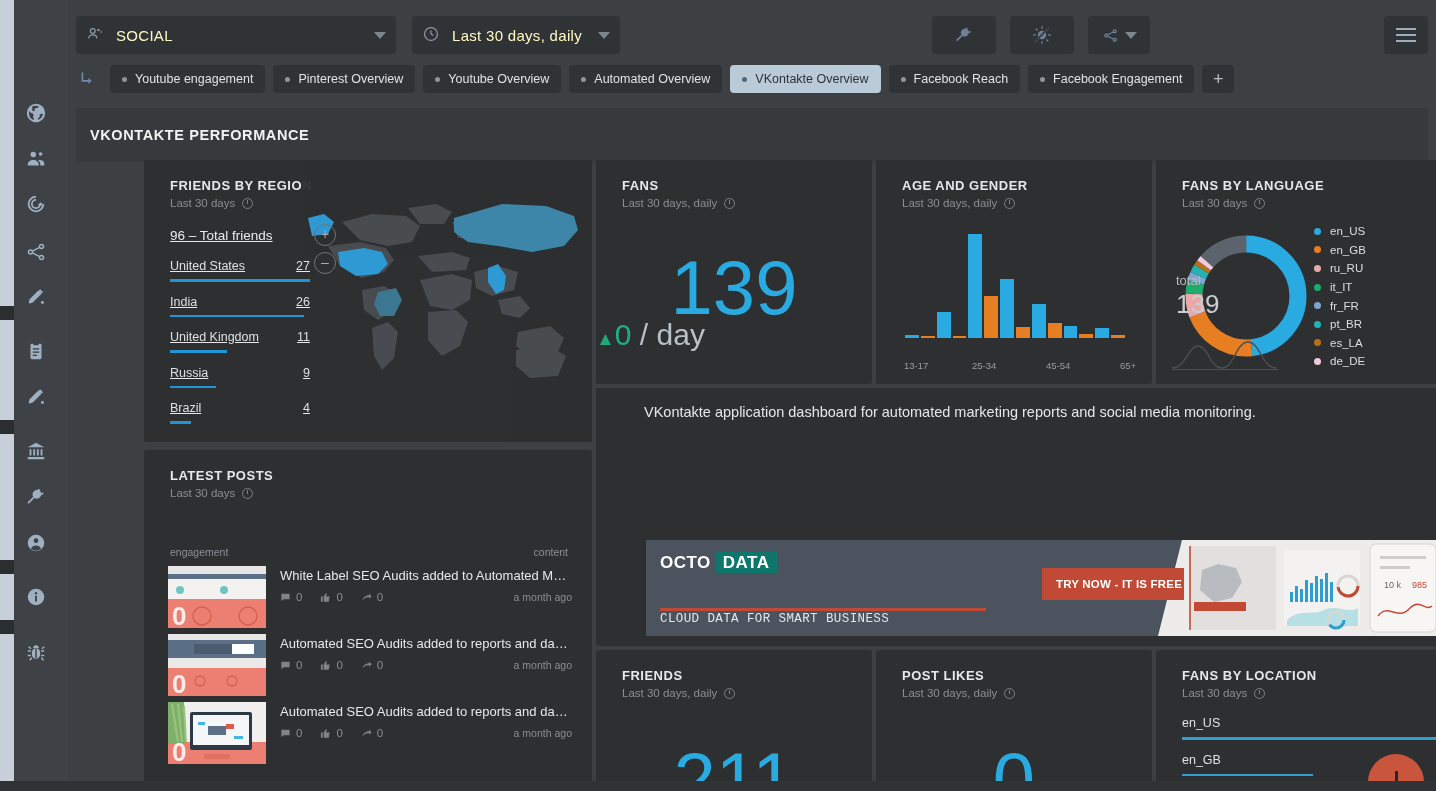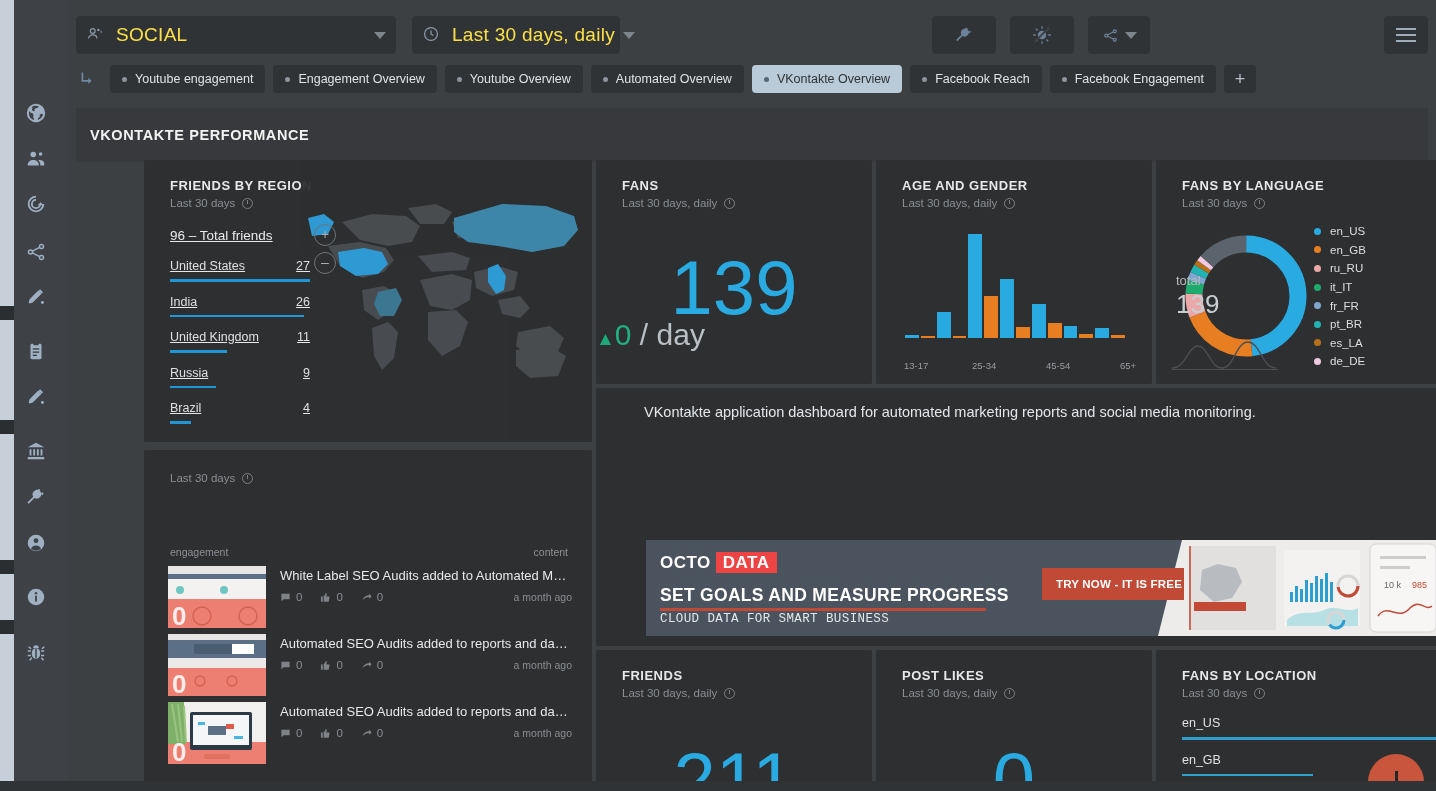--- a/index.html
+++ b/index.html
@@ -23,21 +23,21 @@
 
   
   #topbar { position:absolute; left:68px; top:0; width:1368px; height:104px; background:#3d4043; }
 
   .sel-box {
     position:absolute; height:38px; background:#303336; border-radius:4px;
     display:flex; align-items:center; padding:0 10px; cursor:pointer;
   }
   .sel-box .sic { width:20px; height:20px; margin-right:10px; flex:0 0 auto; }
   .sel-box .sic svg { width:18px; height:18px; fill:#8d9aa8; display:block; }
-  .sel-label { font-size:19px; color:#fde047; letter-spacing:.3px; flex:1 1 auto; white-space:nowrap; }
+  .sel-label { font-size:15px; color:#fef9c3; letter-spacing:.3px; flex:1 1 auto; white-space:nowrap; }
   .caret { width:0;height:0;border-left:6px solid transparent;border-right:6px solid transparent;border-top:7px solid #7d868f; margin-left:8px; flex:0 0 auto;}
   .caret.lt { border-top-color:#c9d2da; }
 
   #sel-social { left:8px; top:16px; width:320px; }
   #sel-range  { left:344px; top:16px; width:208px; }
   #sel-agency { left:1096px; top:16px; width:200px; }
 
   .icon-btn {
     position:absolute; top:16px; height:38px; background:#303336; border-radius:4px;
     display:flex; align-items:center; justify-content:center; cursor:pointer;
@@ -129,21 +129,21 @@
   .pmeta .m { display:flex; align-items:center; margin-right:18px; }
   .pmeta .m svg { width:11px;height:11px;fill:#7f8387;margin-right:5px;}
   .pmeta .ago { margin-left:auto; font-size:10.5px; color:#8a8e92; }
 
   
   #promo-text { position:absolute; left:48px; top:16px; font-size:14.5px; color:#e4e7ea; }
   #promo-banner { position:absolute; left:50px; top:152px; width:798px; height:96px; background:#edeceb; overflow:hidden; }
   #banner-dark { position:absolute; left:0; top:0; width:560px; height:96px; background:#4b545e; }
   #banner-dark:after { content:""; position:absolute; right:-34px; top:0; width:70px; height:96px; background:#edeceb; transform:skewX(-14deg); }
   #bn-logo { position:absolute; left:14px; top:13px; font-size:17px; font-weight:bold; color:#fff; letter-spacing:.5px; }
-  #bn-logo .hl { background:#ef4444; padding:1px 7px; margin-left:5px; }
+  #bn-logo .hl { background:#0f766e; padding:1px 7px; margin-left:5px; }
   #bn-h1 { position:absolute; left:14px; top:45px; font-size:17.5px; font-weight:bold; color:#fff; letter-spacing:.3px; }
   #bn-rule { position:absolute; left:14px; top:68px; width:326px; height:2.5px; background:#c14a36; }
   #bn-h2 { position:absolute; left:14px; top:72px; font-size:12.5px; color:#e4e7ea; letter-spacing:.4px;font-family:Liberation Mono, monospace; }
   #bn-cta { position:absolute; left:396px; top:28px; padding:10px 14px; background:#c14a36; color:#fff; font-size:11.5px; font-weight:bold; letter-spacing:.2px; cursor:pointer;}
   #bn-art { position:absolute; right:0; top:0; width:260px; height:96px; }
 
   
   #loc-list { position:absolute; left:26px; top:66px; width:284px; }
   .lrow { margin-bottom:13px; }
   .lrow .ln { display:flex; justify-content:space-between; font-size:12.5px; color:#dfe2e5; }
@@ -316,21 +316,21 @@
           <path d="M7 5v9h9" fill="none" stroke="#6d8ba6" stroke-width="1.8"></path>
           <path d="M17 14l-3.5-3.5v7z" fill="#6d8ba6"></path>
         </svg>
     </span>
     <div class="tab">
         <i class="dot"></i>
         <span>Youtube engagement</span>
       </div>
     <div class="tab">
         <i class="dot"></i>
-        <span>Engagement Overview</span>
+        <span>Pinterest Overview</span>
       </div>
     <div class="tab">
         <i class="dot"></i>
         <span>Youtube Overview</span>
       </div>
     <div class="tab">
         <i class="dot"></i>
         <span>Automated Overview</span>
       </div>
     <div class="tab active">
@@ -556,20 +556,21 @@
       <div class="lg-row">
           <i class="d" style="background:#f0c8e0"></i>
           <span class="nm">de_DE</span>
           <span class="vl"> / &nbsp;</span>
         </div>
     </div>
   </div>
 
   <div class="panel" id="pnl-posts">
     <div class="p-head">
+      <div class="p-title">LATEST POSTS</div>
       <div class="p-sub">
           <span>Last 30 days</span>
           <i class="clk"></i>
         </div>
     </div>
     <div id="posts-cols">
       <span>engagement</span>
       <span>content</span>
     </div>
     <div id="posts-list">
@@ -702,21 +703,20 @@
     </div>
 
   </div>
 
   <div class="panel" id="pnl-promo">
     <div id="promo-text">VKontakte application dashboard for automated marketing reports and social media monitoring.</div>
     <div id="promo-banner">
       <div id="banner-dark"></div>
       <div id="bn-logo"><span>OCTO</span><span class="hl">DATA</span></div>
       <div id="bn-rule"></div>
-      <div id="bn-h1">SET GOALS AND MEASURE PROGRESS</div>
       <div id="bn-h2">CLOUD DATA FOR SMART BUSINESS</div>
       <div id="bn-cta">TRY NOW - IT IS FREE</div>
       <svg id="bn-art" viewBox="0 0 260 96">
         <rect width="260" height="96" fill="#edeceb"></rect>
         <rect x="6" y="6" width="86" height="84" fill="#e2e0df"></rect>
         <path d="M6 6v84" stroke="#c96a58" stroke-width="2"></path>
         <rect x="10" y="62" width="52" height="9" fill="#c24a34"></rect>
         <path d="M18 30 L34 24 L52 28 L58 42 L48 58 L30 62 L16 50Z" fill="#b8bcc0"></path>
         <rect x="100" y="10" width="76" height="76" fill="#f3f2f1"></rect>
         <g fill="#2c9fd0">

